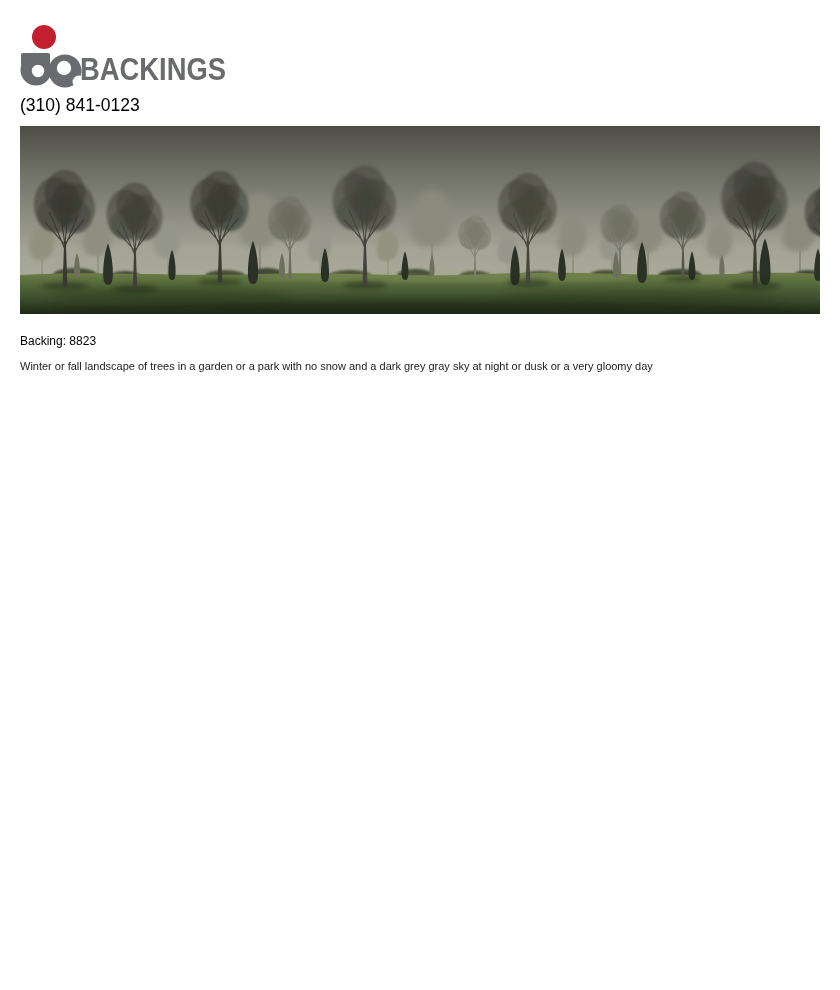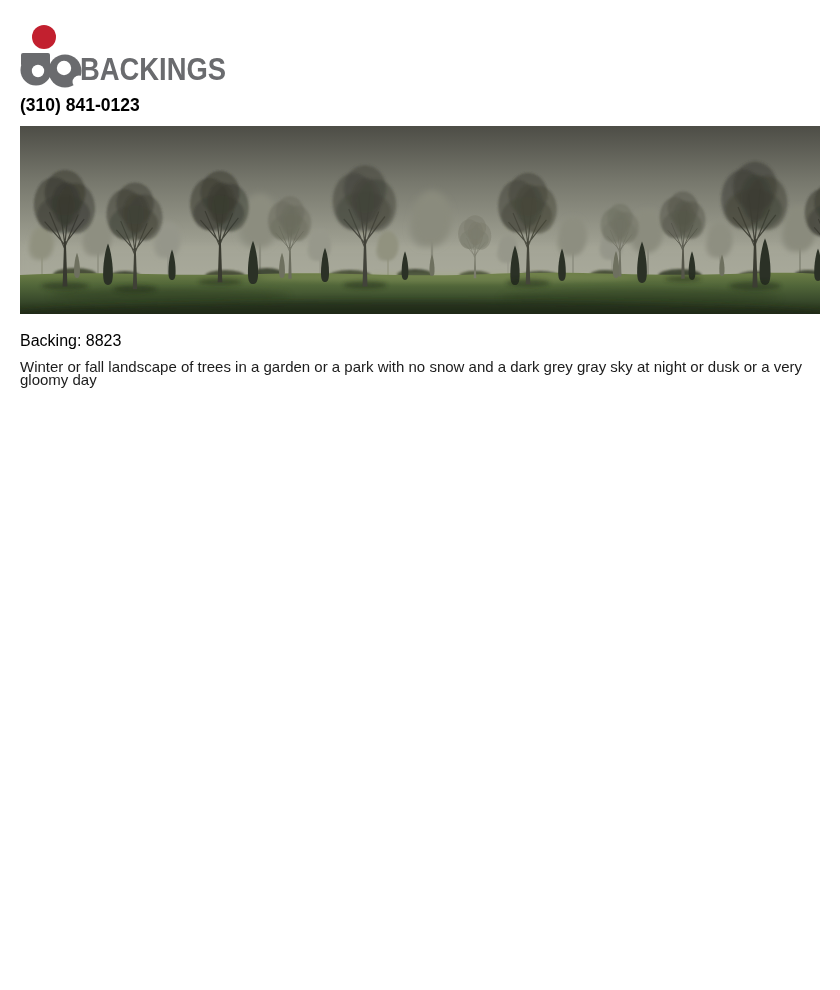--- a/index.html
+++ b/index.html
@@ -1,24 +1,24 @@
 <!DOCTYPE html>
 <html><head>
 <meta charset="utf-8">
 <style>
   html,body{margin:0;padding:0;background:#ffffff;}
   body{width:840px;height:990px;font-family:"Liberation Sans",sans-serif;color:#000;overflow:hidden;}
   .page{position:relative;width:840px;height:990px;background:#fff;}
   .logo-svg{display:block;margin:22px 0 0 18px;}
-  .phone{margin:3px 8px 0 20px;font-size:17.5px;line-height:21px;color:#000;font-weight:bold;}
+  .phone{margin:3px 8px 0 20px;font-size:17.5px;line-height:21px;color:#000;}
   .backing-figure{margin:10px 0 0 20px;width:800px;height:188px;padding:0;display:block;}
   .backing-figure svg{display:block;}
-  .info{margin:17px 0 0 20px;font-size:16px;line-height:20px;color:#000;}
+  .info{margin:17px 0 0 20px;font-size:12px;line-height:20px;color:#000;}
   .info div{white-space:pre-wrap;}
-  .desc{margin:9px 16px 0 20px;font-size:15px;line-height:13px;color:#1c1c1c;}
+  .desc{margin:9px 16px 0 20px;font-size:11px;line-height:13px;color:#1c1c1c;}
 </style>
 </head>
 <body>
 
 <div class="page">
 
   <header>
     <svg class="logo-svg" width="236" height="70" viewBox="0 0 236 70" aria-hidden="false">
 
       <g>

